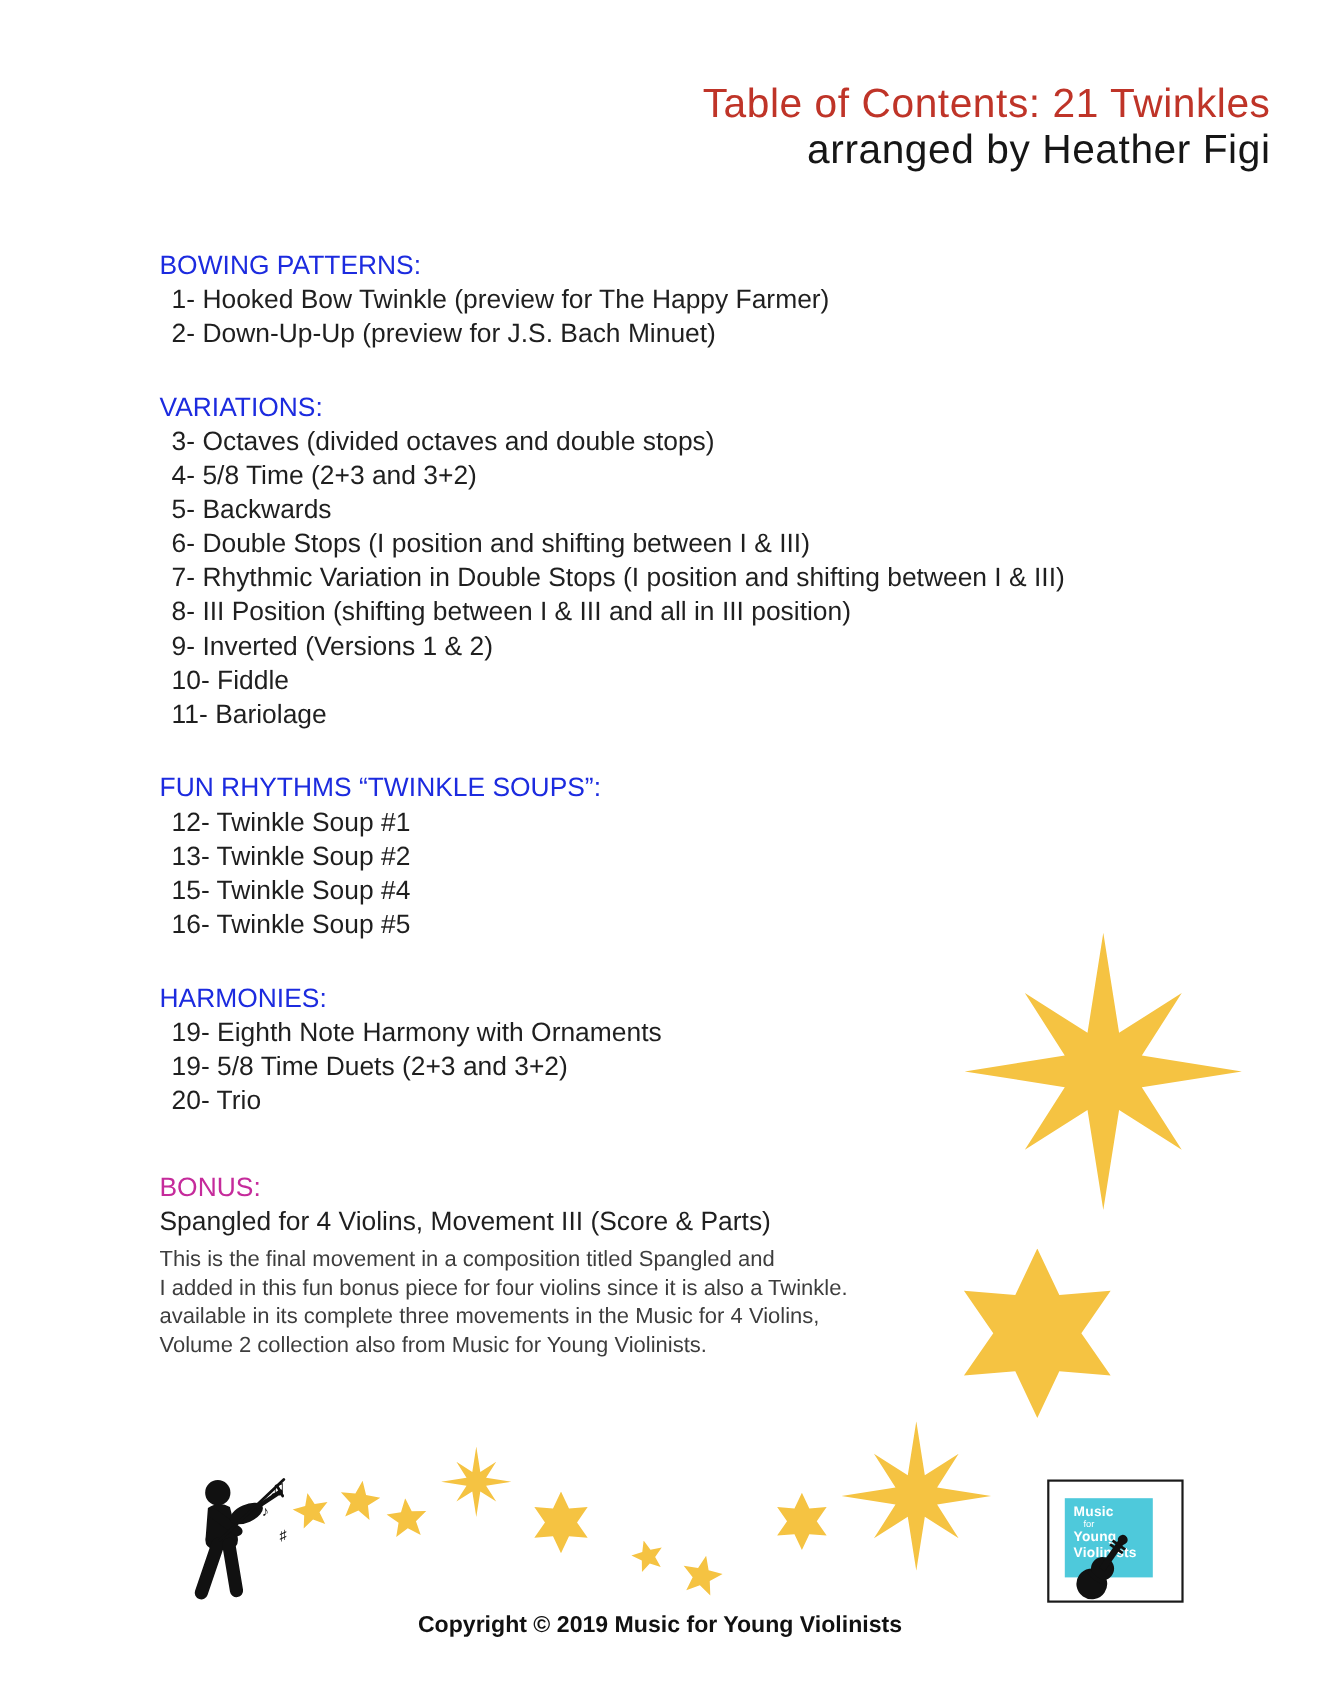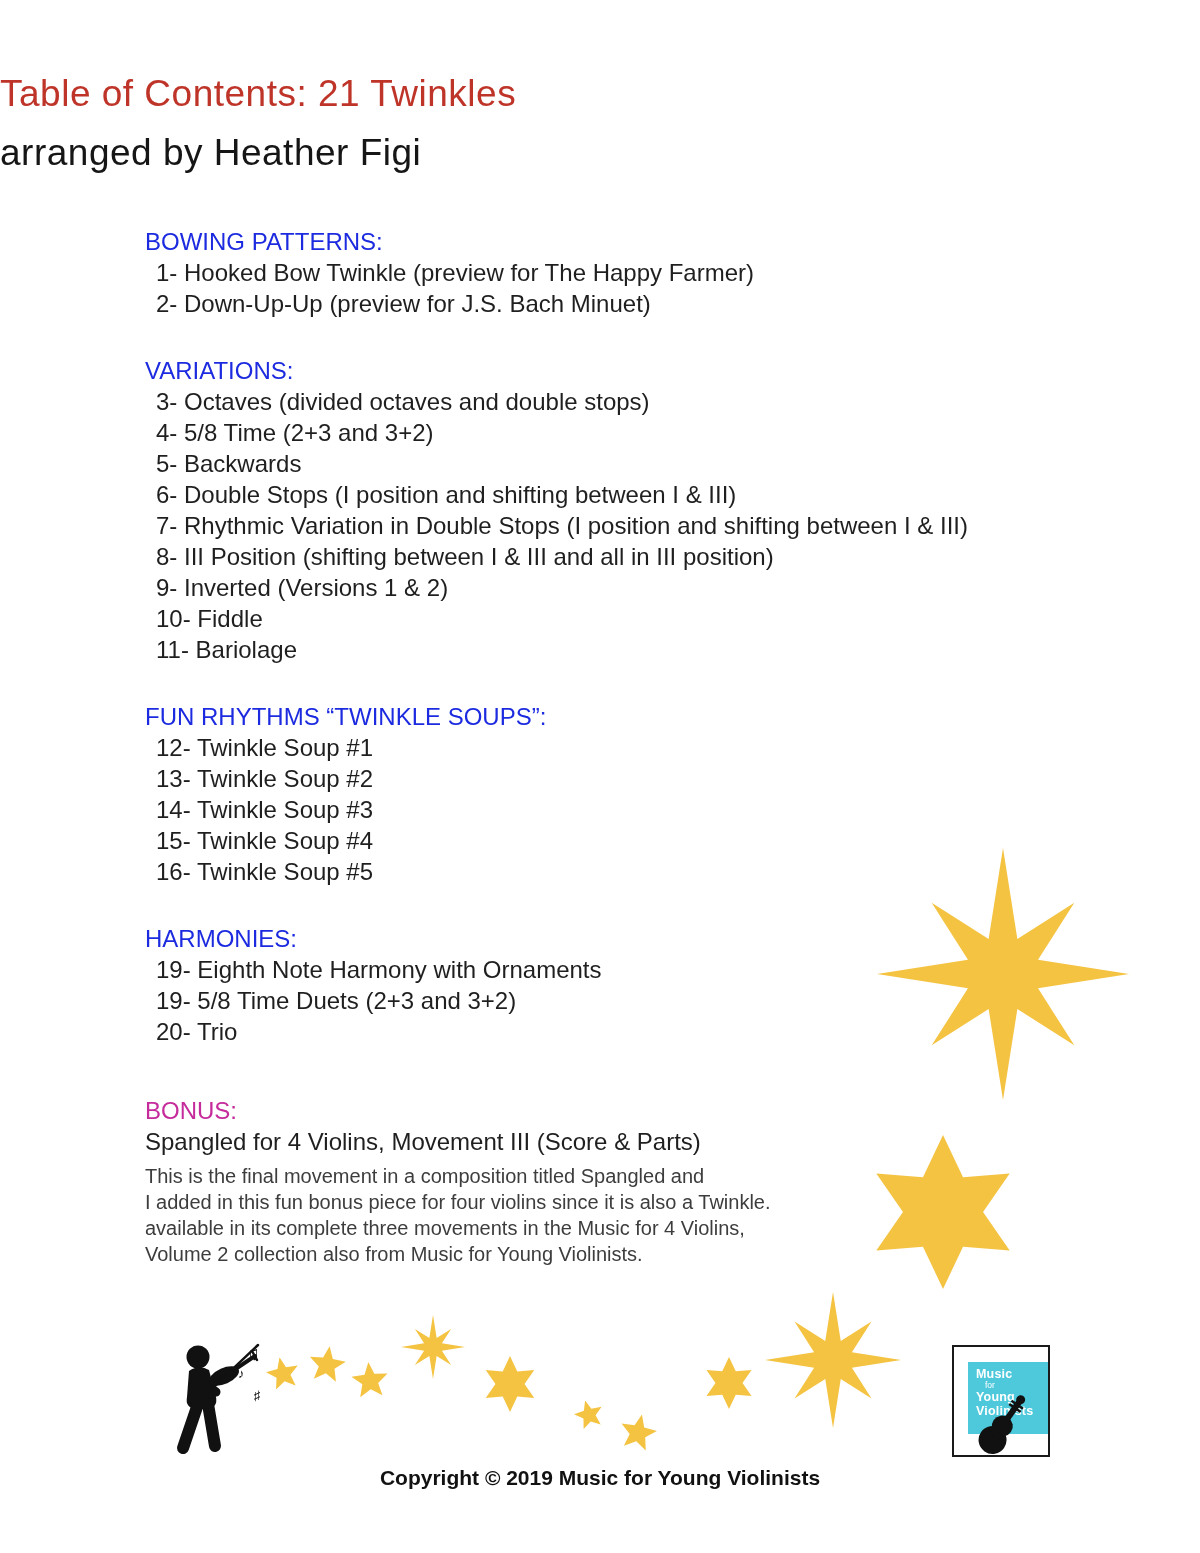--- a/index.html
+++ b/index.html
@@ -17,30 +17,29 @@
   .page{
     position:relative;
     width:1200px;
     height:1553px;
     background:#ffffff;
     overflow:hidden;
   }
   .title-block{
     position:absolute;
     top:73px; left:0; width:1155px;
-    text-align:left;
+    text-align:right;
   }
   .doc-title{
     font-size:37px;
     letter-spacing:0.5px;
     color:var(--red);
     font-weight:500;
   }
   .doc-subtitle{
-    margin-top:17px;
     font-size:37px;
     letter-spacing:0.5px;
     color:#161616;
     font-weight:500;
   }
   .toc{
     position:absolute;
     left:145px; top:226px;
     width:1020px;
   }
@@ -99,21 +98,21 @@
   .violinist .note{
     position:absolute;
     color:#111;
   }
   .note-pair{left:76px; top:0px; font-size:21px;}
   .note-single{left:70px; top:24px; font-size:13px;}
   .note-sharp{left:86px; top:46px; font-size:13px;}
   .logo-box{
     position:absolute;
     left:952px; top:1345px;
-    width:98px; height:112px;
+    width:124px; height:112px;
     border:2px solid #1a1a1a;
     background:#fff;
   }
   .logo-teal{
     position:absolute;
     left:14px; top:15px;
     width:80px; height:72px;
     background:var(--teal);
     padding:5px 0 0 8px;
   }
@@ -170,21 +169,20 @@
         <div class="toc-item">7- Rhythmic Variation in Double Stops (I position and shifting between I &amp; III)</div>
         <div class="toc-item">8- III Position (shifting between I &amp; III and all in III position)</div>
         <div class="toc-item">9- Inverted (Versions 1 &amp; 2)</div>
         <div class="toc-item">10- Fiddle</div>
         <div class="toc-item">11- Bariolage</div>
       </div>
       <div class="section">
         <div class="section-header">FUN RHYTHMS “TWINKLE SOUPS”:</div>
         <div class="toc-item">12- Twinkle Soup #1</div>
         <div class="toc-item">13- Twinkle Soup #2</div>
-        <div class="toc-item">14- Twinkle Soup #3</div>
         <div class="toc-item">15- Twinkle Soup #4</div>
         <div class="toc-item">16- Twinkle Soup #5</div>
       </div>
       <div class="section">
         <div class="section-header">HARMONIES:</div>
         <div class="toc-item">19- Eighth Note Harmony with Ornaments</div>
         <div class="toc-item">19- 5/8 Time Duets (2+3 and 3+2)</div>
         <div class="toc-item">20- Trio</div>
       </div>
       <div class="bonus">

